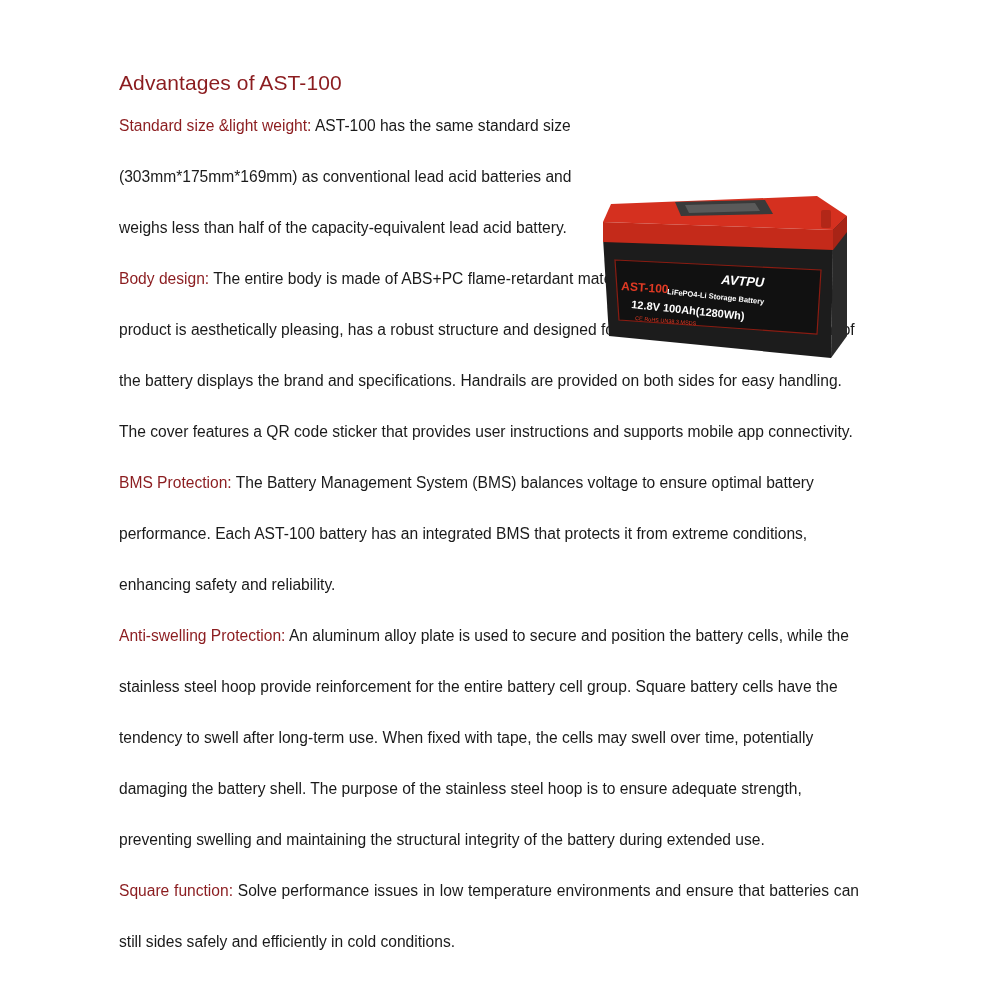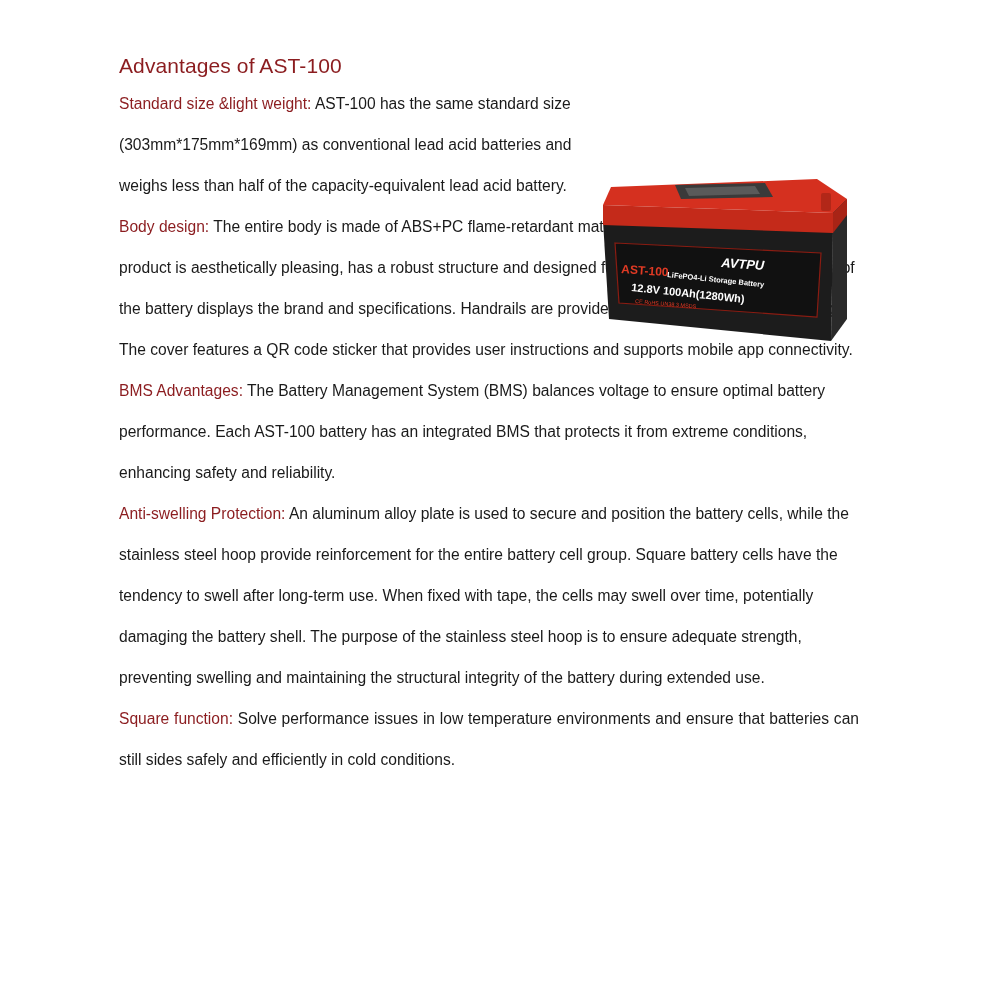--- a/index.html
+++ b/index.html
@@ -1,20 +1,20 @@
 <!DOCTYPE html>
 <html><head>
 <meta charset="utf-8">
 <style>
   html, body { margin: 0; padding: 0; background: #ffffff; }
   body { width: 1000px; height: 1000px; position: relative; overflow: hidden;
          font-family: "Liberation Sans", "DejaVu Sans", sans-serif; color: #1a1a1a; }
-  .doc { position: absolute; left: 119px; top: 49px; width: 740px; }
+  .doc { position: absolute; left: 119px; top: 66px; width: 740px; }
   .title { font-size: 21px; color: #8b1c1f; margin: 0; height: 34px; line-height: 34px; font-weight: normal; letter-spacing: 0.1px; }
-  .para { font-size: 15.6px; line-height: 41px; margin: 0; }
+  .para { font-size: 15.6px; line-height: 51px; margin: 0; }
   .lbl { color: #8b1c1f; }
   .first-block { position: relative; }
   .wrap-col { width: 470px; }
   .justify { text-align: justify; text-align-last: left; }
   .battery { position: absolute; left: 476px; top: 86px; width: 260px; height: 180px; }
 </style>
 </head>
 <body>
 
 <div class="doc">
@@ -50,21 +50,21 @@
       <text x="72" y="108" font-size="7.5" fill="#ffffff" font-family="Liberation Sans, sans-serif" font-weight="bold" transform="rotate(6 72 108)">LiFePO4-Li Storage Battery</text>
       <text x="36" y="122" font-size="11" fill="#ffffff" font-family="Liberation Sans, sans-serif" font-weight="bold" transform="rotate(6 36 122)">12.8V 100Ah(1280Wh)</text>
       <text x="40" y="134" font-size="5.5" fill="#e03a24" font-family="Liberation Sans, sans-serif" transform="rotate(5 40 134)">CE RoHS UN38.3 MSDS</text>
     </svg>
   </div>
 
   <p class="para">
     <span class="lbl">Body design:</span><span> The entire body is made of ABS+PC flame-retardant material using a single mold. The product is aesthetically pleasing, has a robust structure and designed for easy standardization. The front of the battery displays the brand and specifications. Handrails are provided on both sides for easy handling. The cover features a QR code sticker that provides user instructions and supports mobile app connectivity.</span>
   </p>
   <p class="para">
-    <span class="lbl">BMS Advantages:</span><span> The Battery Management System (BMS) balances voltage to ensure optimal battery performance. Each AST-100 battery has an integrated BMS that protects it from extreme conditions, enhancing safety and reliability.</span>
+    <span class="lbl">BMS Protection:</span><span> The Battery Management System (BMS) balances voltage to ensure optimal battery performance. Each AST-100 battery has an integrated BMS that protects it from extreme conditions, enhancing safety and reliability.</span>
   </p>
   <p class="para">
     <span class="lbl">Anti-swelling Protection:</span><span> An aluminum alloy plate is used to secure and position the battery cells, while the stainless steel hoop provide reinforcement for the entire battery cell group. Square battery cells have the tendency to swell after long-term use. When fixed with tape, the cells may swell over time, potentially damaging the battery shell. The purpose of the stainless steel hoop is to ensure adequate strength, preventing swelling and maintaining the structural integrity of the battery during extended use.</span>
   </p>
   <p class="para justify">
     <span class="lbl">Square function:</span><span> Solve performance issues in low temperature environments and ensure that batteries can still sides safely and efficiently in cold conditions.</span>
   </p>
 </div>
 
 </body></html>

